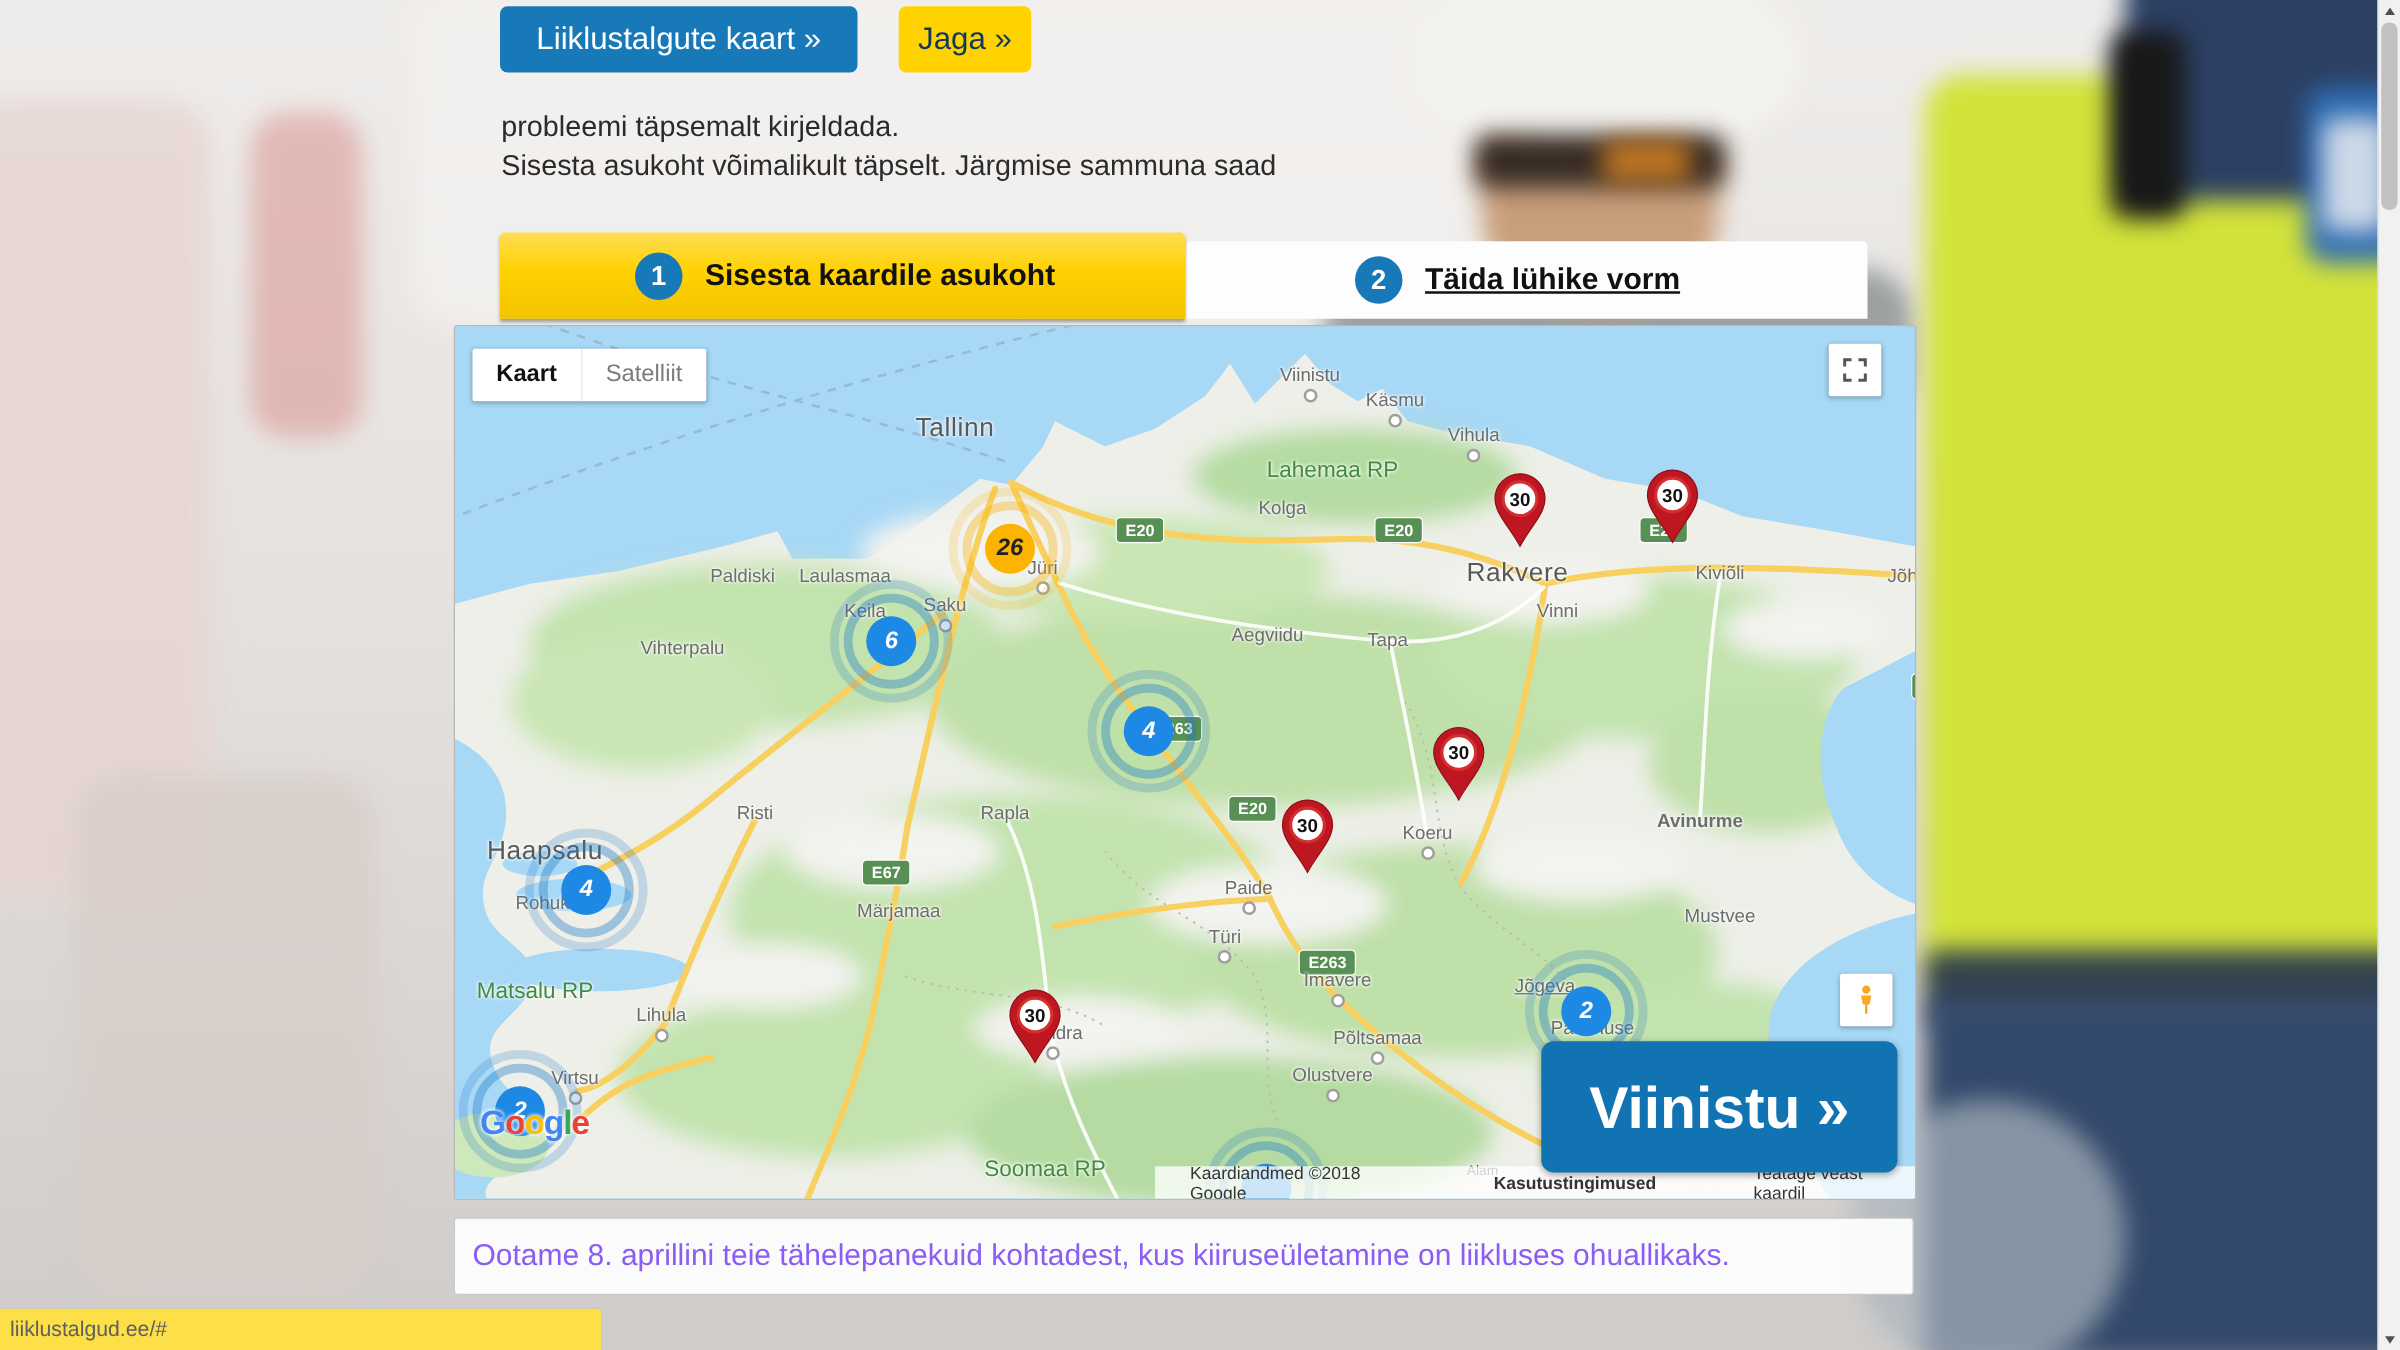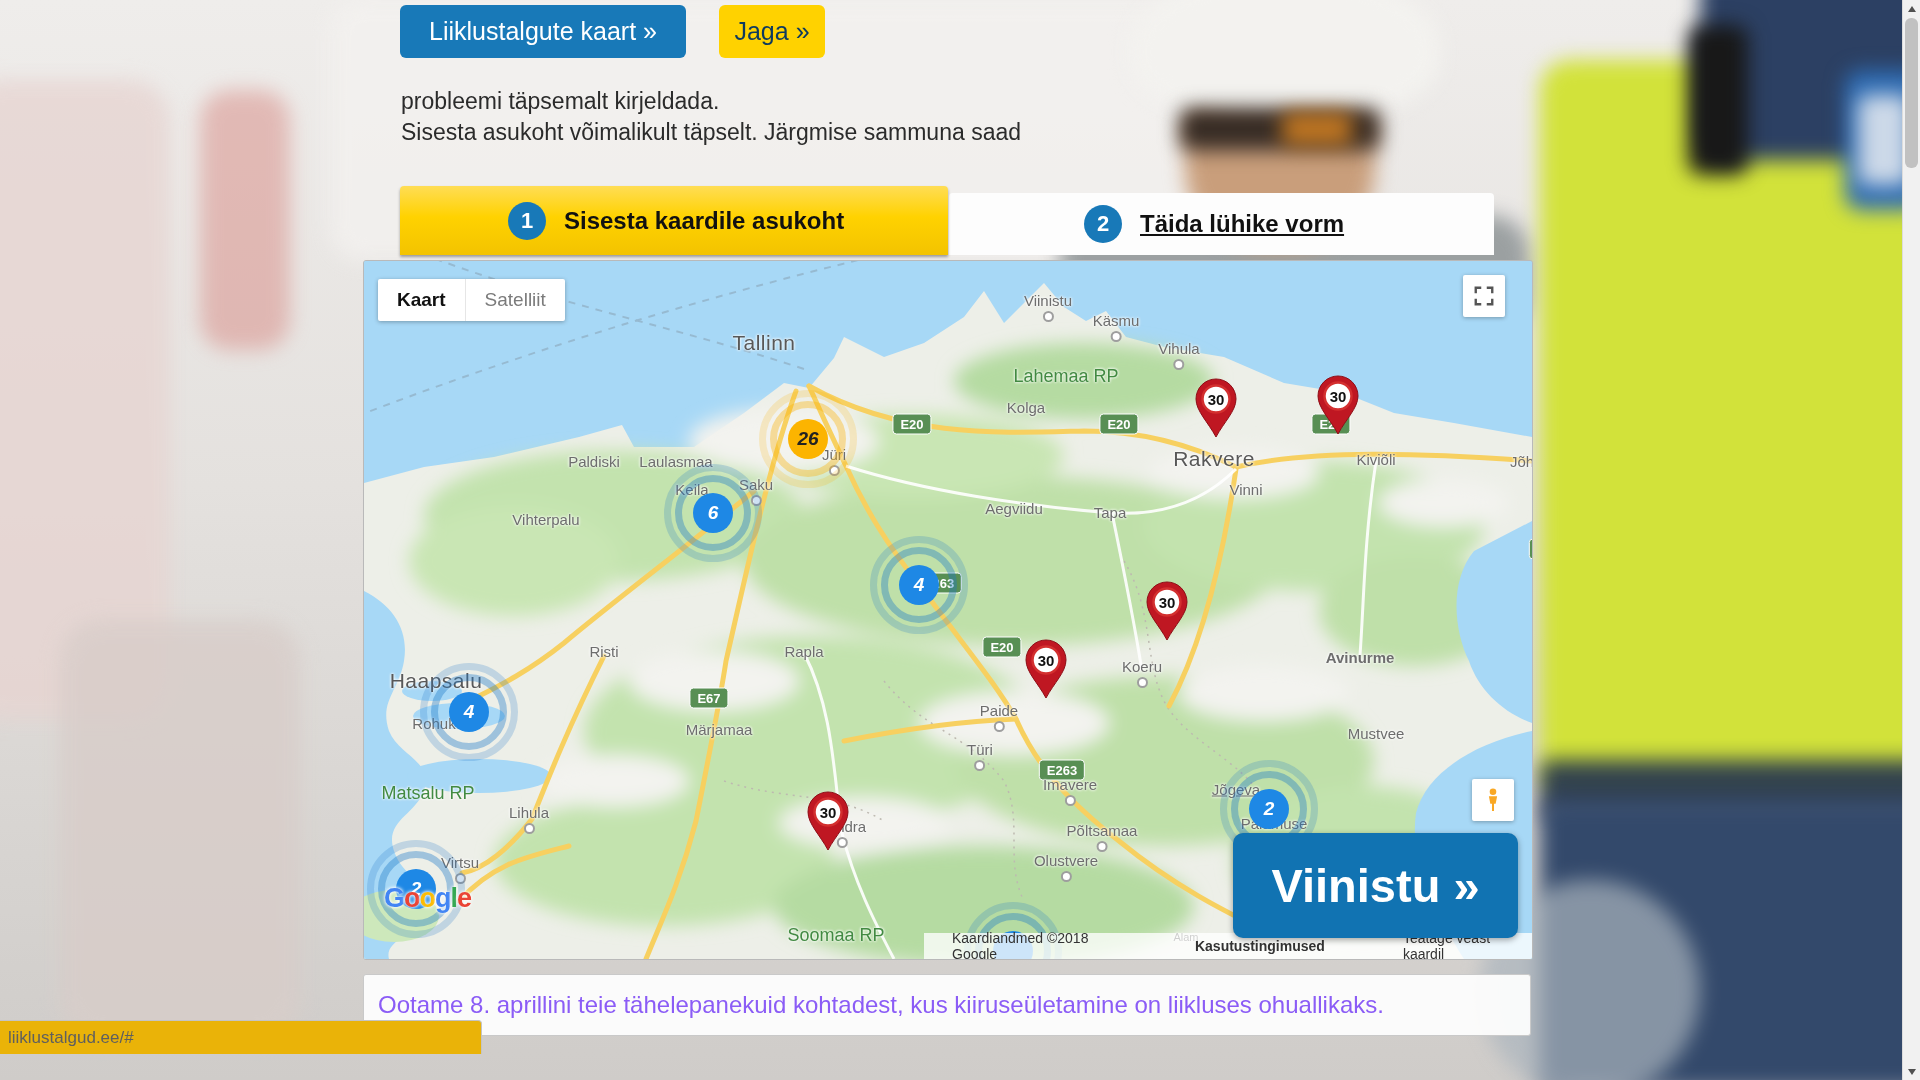--- a/index.html
+++ b/index.html
@@ -94,21 +94,21 @@
   .attrib .copyright{margin-left:28px;}
   .attrib .terms{margin-left:62px;font-weight:bold;cursor:pointer;}
   .attrib .report{margin-left:78px;cursor:pointer;}
   .glogo{position:absolute;left:20px;top:622px;font-size:27px;font-weight:bold;letter-spacing:-1px;z-index:10;
        text-shadow:0 0 3px #fff,0 0 4px #fff;cursor:pointer;}
 
   
   .footer{position:absolute;left:363px;top:974px;width:1168px;height:62px;background:rgba(253,253,253,.95);
        border:1px solid #c9c9c9;border-radius:3px;box-sizing:border-box;display:flex;align-items:center;z-index:5;}
   .footer span{margin-left:14px;font-size:24px;color:#8b5cf6;}
-  .statusbar{position:absolute;left:0;top:1020px;width:482px;height:34px;background:#eab308;border:1px solid #c4c4c4;
+  .statusbar{position:absolute;left:0;top:1046px;width:482px;height:34px;background:#fde047;border:1px solid #c4c4c4;
        border-left:none;border-bottom:none;border-top-right-radius:4px;box-sizing:border-box;
        display:flex;align-items:center;z-index:50;}
   .statusbar span{margin-left:8px;font-size:17px;color:#5f5f5f;}
 </style>
 </head>
 <body>
 
 <div class="stage">
 
   <div class="bg">

